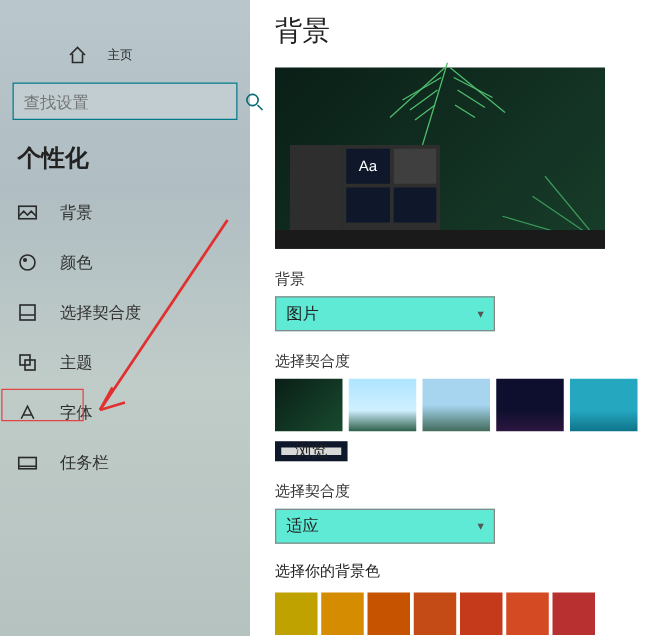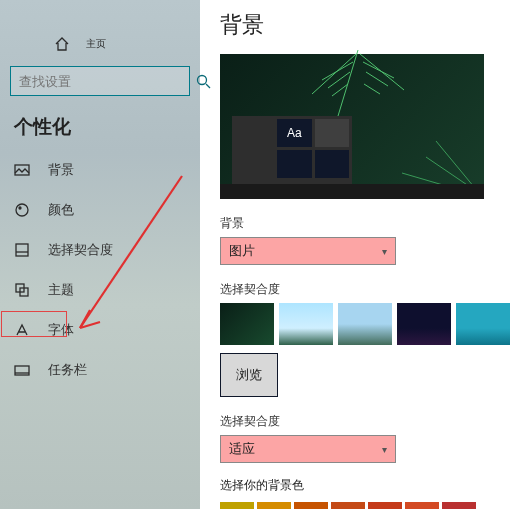--- a/index.html
+++ b/index.html
@@ -91,39 +91,39 @@
   display:flex;
 }
 .sm-left{ width:42px; background:#2e2e2e; }
 .sm-right{ flex:1; background:#2e2e2e; padding:3px; display:grid; grid-template-columns:1fr 1fr; grid-template-rows:28px 28px; gap:3px;}
 .tile{ background:#0f172a; }
 .tile.aa{ display:flex; align-items:center; justify-content:center; color:#fff; font-size:12px; }
 .tile.dk{ background:#3f3f3f; }
 .label { font-size:12px; margin:16px 0 5px 0; color:#333; }
 .select {
   width:176px; height:28px;
-  border:1px solid #888; background:#fca5a5;
+  border:1px solid #888; background:#5eead4;
   display:flex; align-items:center; justify-content:space-between;
   padding:0 8px; font-size:13px;
   cursor:pointer;
   gap:16px;
 }
 .select.wide{ width:176px; }
 .chev { font-size:10px; color:#555; }
 .thumbs { display:flex; gap:5px; margin-top:4px; }
 .thumb { width:56px; height:42px; cursor:pointer; }
 .t1{ background:linear-gradient(135deg,#0a1f17,#184a2e); }
 .t2{ background:linear-gradient(180deg,#aee5ff 0%,#cfefff 60%,#2f604a 100%); }
 .t3{ background:linear-gradient(180deg,#a7d5f0 50%,#426b5a 100%); }
 .t4{ background:linear-gradient(180deg,#0e0f2e 60%,#2c1640 100%); }
 .t5{ background:linear-gradient(180deg,#25a7c0 60%,#0e748a 100%); }
 .browse-btn {
   margin-top:8px;
-  width:58px; height:44px;
-  border:1px solid #0f172a; background:#d8d8d8;
+  width:58px; height:16px;
+  border:5px solid #0f172a; background:#d8d8d8;
   font-size:13px; display:flex; align-items:center; justify-content:center;
   cursor:pointer;
 }
 .sect2 { font-size:12px; margin:14px 0 8px 0; }
 .swatches { display:flex; flex-wrap:wrap; gap:3px; width:292px; }
 .sw { width:34px; height:34px; cursor:pointer; }
 </style>
 </head>
 <body>
 

